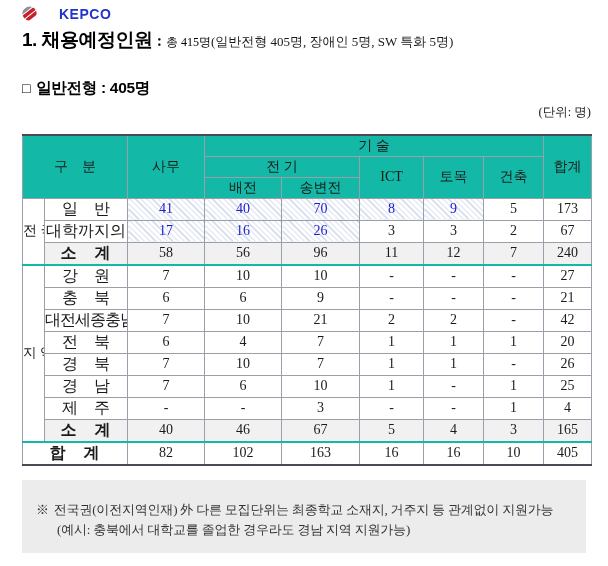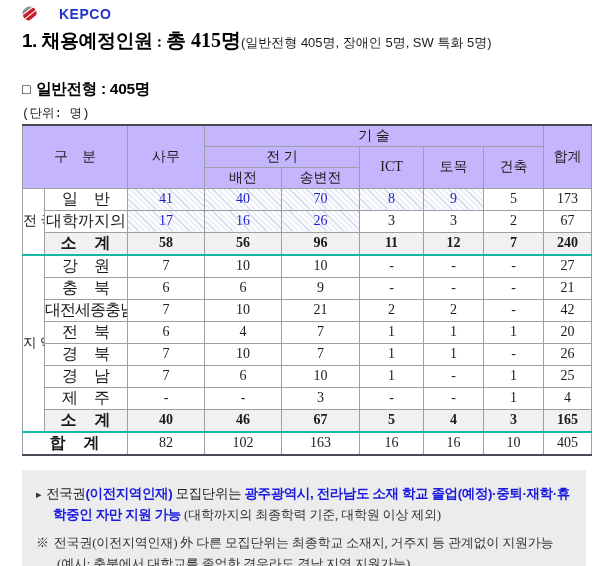--- a/index.html
+++ b/index.html
@@ -19,51 +19,51 @@
   .logo-text {
     font-weight: 800; font-size: 14px; letter-spacing: 0.5px;
     color: #2233cc; font-family: "Liberation Sans", sans-serif;
     transform: scaleY(1.05);
   }
 
   
   .title-line { margin-top: 5px; white-space: nowrap; }
   .title-main { font-size: 19px; font-weight: 700; color: #000; letter-spacing: -0.5px; }
   .title-colon { font-size: 16px; font-weight: 700; font-family: "Liberation Serif", serif; }
-  .title-total { font-size: 20px; font-weight: 700; font-family: "Liberation Serif", serif; color: #000; text-align: center; }
-  .title-detail { font-size: 13px; font-family: Liberation Sans, sans-serif; color: #1a1a1a; }
+  .title-total { font-size: 12px; font-weight: 400; font-family: "Liberation Serif", serif; color: #000; text-align: center; }
+  .title-detail { font-size: 13px; font-family: Liberation Serif, serif; color: #1a1a1a; }
 
   .subtitle-line { margin-top: 25px; font-size: 15.5px; font-weight: 800; color: #000; letter-spacing: -0.3px; }
   .subtitle-marker { font-size: 14px; font-weight: 400; margin-right: 6px; }
 
-  .unit-line { font-family: Liberation Mono, monospace; font-size: 12.5px; color: #1a1a1a; margin: 5px 1px 2px 0; }
+  .unit-line { text-align: right; font-family: Liberation Serif, serif; font-size: 12.5px; color: #1a1a1a; margin: 5px 1px 13px 0; }
 
   
   table.recruit {
     width: 569px; border-collapse: collapse; table-layout: fixed;
     font-family: "Liberation Serif", serif; font-size: 14px; color: #1a1a1a;
     border-top: 2px solid #4a4a55; border-bottom: 2px solid #4a4a55;
     border-left: 1px solid #9aa0a8; border-right: 1px solid #9aa0a8;
   }
   table.recruit th, table.recruit td {
     border: 1px solid #9aa0a8;
     text-align: center; vertical-align: middle;
     padding: 0; height: 21px; font-weight: 400;
     overflow: hidden; white-space: nowrap;
   }
-  thead th { background: #c4b5fd; }
+  thead th { background: #14b8a6; }
   tbody tr.sep td { border-top: 2px solid #14b8a6; }
   td.vlabel { white-space: pre-line; }
   td.vlabel.nat { line-height: 20px; }
   td.vlabel.reg { line-height: 26.5px; font-size: 13.5px; }
   td.hl {
     color: #1c1ccd; font-weight: 700;
     background: repeating-linear-gradient(45deg, #ffffff 0 3px, #c9d4ea 3px 4px);
   }
-  tr.subtotal td { background: #f1f1f1; font-weight: bold; }
+  tr.subtotal td { background: #f1f1f1; }
   tr.subtotal td.rlabel, tr.total td.rlabel { font-weight: 700; letter-spacing: 1px; }
   td.rlabel { font-size: 16px; }
 
   
   .notes {
     width: 564px; margin-top: 14px; background: #ececec;
     padding: 13px 16px 12px 14px;
     font-size: 13.5px; line-height: 1.6; color: #222;
   }
   .note1 { padding-left: 17px; text-indent: -17px; font-family: "Liberation Sans", sans-serif; letter-spacing: -0.4px; }
@@ -270,19 +270,16 @@
       <td>163</td>
       <td>16</td>
       <td>16</td>
       <td>10</td>
       <td>405</td>
     </tr>
   </tbody>
 </table>
 
 <div class="notes">
-  <div class="note1">
-    <span class="marker">▸</span><span class="dark">전국권</span><span class="blue">(이전지역인재)</span><span class="dark"> 모집단위는 </span><span class="blue">광주광역시, 전라남도 소재 학교 졸업(예정)·중퇴·재학·휴학중인 자만 지원 가능</span><span class="tail"> (대학까지의 최종학력 기준, 대학원 이상 제외)</span>
-  </div>
   <div class="note2">
     <span class="marker">※</span><span>전국권(이전지역인재) 外 다른 모집단위는 최종학교 소재지, 거주지 등 관계없이 지원가능 (예시: 충북에서 대학교를 졸업한 경우라도 경남 지역 지원가능)</span>
   </div>
 </div>
 
 </body></html>

